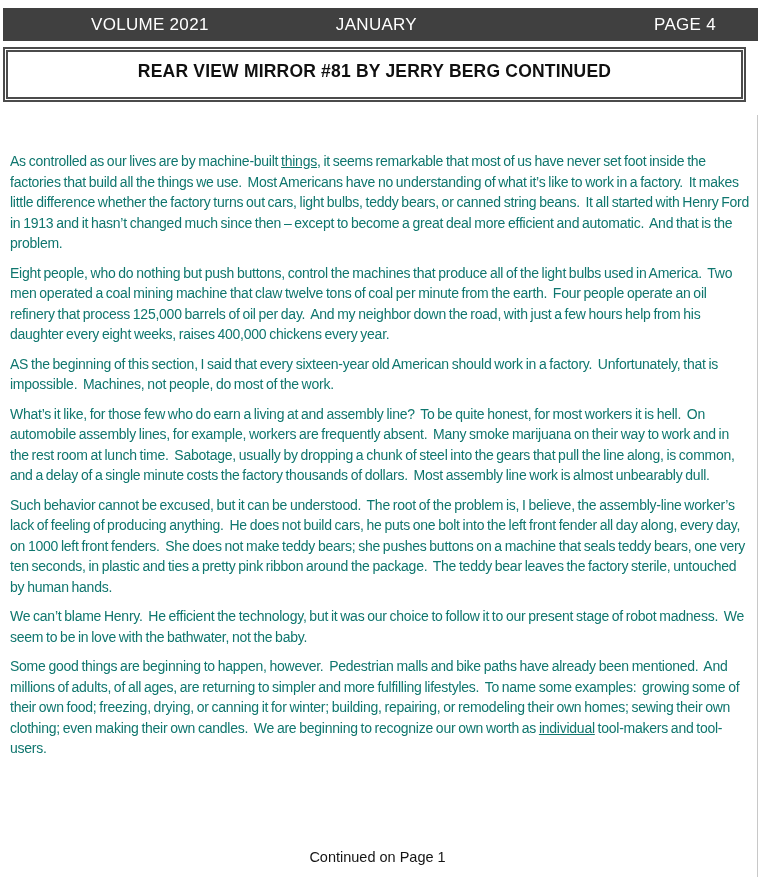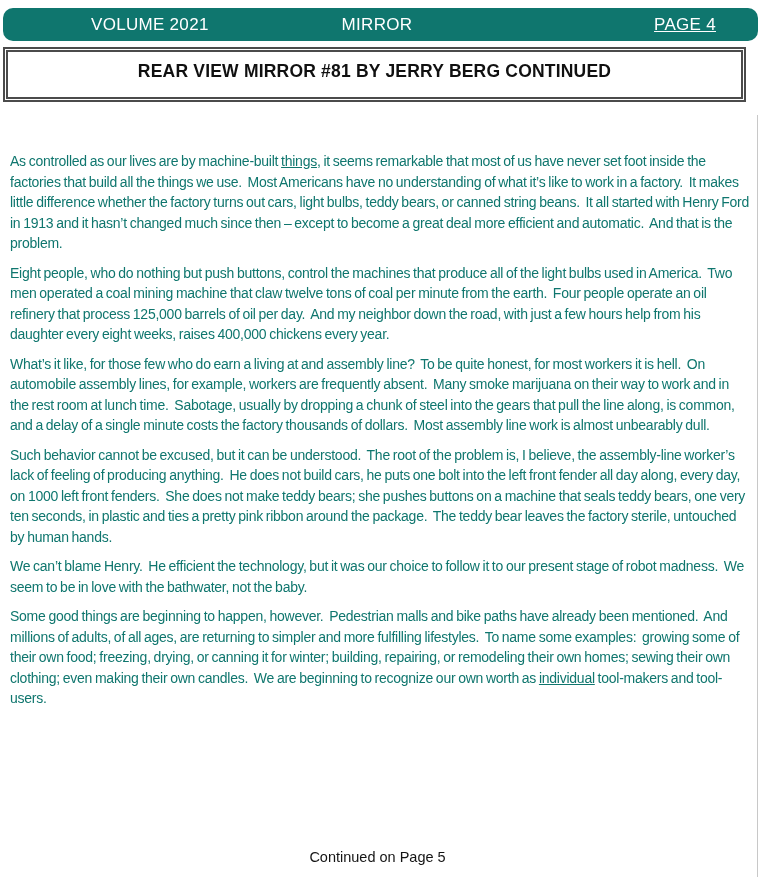--- a/index.html
+++ b/index.html
@@ -16,21 +16,21 @@
     width: 1px; background: #c8c8c8;
   }
   .header-bar {
     position: absolute; top: 8px; left: 3px;
     width: 755px; height: 33px;
     font-size: 17px;
   }
   .header-bar .hdr-label { position: absolute; top: 50%; transform: translateY(-50%); letter-spacing: 0.3px; }
   .hdr-volume { left: 88px; }
   .hdr-month  { left: 50%; transform: translate(-55%, -50%) !important; }
-  .hdr-page   { right: 42px; text-decoration: underline; }
+  .hdr-page   { right: 42px; }
   .title-box {
     position: absolute; top: 47px; left: 3px;
     width: 743px; height: 55px;
     box-sizing: border-box;
     border: 5px double #4b4b4b;
     background: #ffffff;
     text-align: center;
   }
   .title-box .title-text {
     display: block; margin-top: 9px;
@@ -51,32 +51,33 @@
     position: absolute; top: 849px; left: 0;
     width: 755px; text-align: center;
     font-size: 14.5px; color: #141414;
   }
 </style>
 </head>
 <body>
 
 <div class="scan-edge"></div>
 
-<div class="header-bar" style="background: #0f766e; color: rgb(255, 255, 255); border-radius: 10px;">
+<div class="header-bar" style="background: #404040; color: rgb(255, 255, 255);">
   <span class="hdr-label hdr-volume">VOLUME 2021</span>
-  <span class="hdr-label hdr-month">MIRROR</span>
+  <span class="hdr-label hdr-month">JANUARY</span>
   <span class="hdr-label hdr-page">PAGE 4</span>
 </div>
 
 <div class="title-box">
   <span class="title-text">REAR VIEW MIRROR #81 BY JERRY BERG CONTINUED</span>
 </div>
 
 <div class="article">
   <p><span>As controlled as our lives are by machine-built </span><span class="u">things</span><span>, it seems remarkable that most of us have never set foot inside the factories that build all the things we use.  Most Americans have no understanding of what it’s like to work in a factory.  It makes little difference whether the factory turns out cars, light bulbs, teddy bears, or canned string beans.  It all started with Henry Ford in 1913 and it hasn’t changed much since then – except to become a great deal more efficient and automatic.  And that is the problem.</span></p>
   <p><span>Eight people, who do nothing but push buttons, control the machines that produce all of the light bulbs used in America.  Two men operated a coal mining machine that claw twelve tons of coal per minute from the earth.  Four people operate an oil refinery that process 125,000 barrels of oil per day.  And my neighbor down the road, with just a few hours help from his daughter every eight weeks, raises 400,000 chickens every year.</span></p>
+  <p><span>AS the beginning of this section, I said that every sixteen-year old American should work in a factory.  Unfortunately, that is impossible.  Machines, not people, do most of the work.</span></p>
   <p><span>What’s it like, for those few who do earn a living at and assembly line?  To be quite honest, for most workers it is hell.  On automobile assembly lines, for example, workers are frequently absent.  Many smoke marijuana on their way to work and in the rest room at lunch time.  Sabotage, usually by dropping a chunk of steel into the gears that pull the line along, is common, and a delay of a single minute costs the factory thousands of dollars.  Most assembly line work is almost unbearably dull.</span></p>
   <p><span>Such behavior cannot be excused, but it can be understood.  The root of the problem is, I believe, the assembly-line worker’s lack of feeling of producing anything.  He does not build cars, he puts one bolt into the left front fender all day along, every day, on 1000 left front fenders.  She does not make teddy bears; she pushes buttons on a machine that seals teddy bears, one very ten seconds, in plastic and ties a pretty pink ribbon around the package.  The teddy bear leaves the factory sterile, untouched by human hands.</span></p>
   <p><span>We can’t blame Henry.  He efficient the technology, but it was our choice to follow it to our present stage of robot madness.  We seem to be in love with the bathwater, not the baby.</span></p>
   <p><span>Some good things are beginning to happen, however.  Pedestrian malls and bike paths have already been mentioned.  And millions of adults, of all ages, are returning to simpler and more fulfilling lifestyles.  To name some examples:  growing some of their own food; freezing, drying, or canning it for winter; building, repairing, or remodeling their own homes; sewing their own clothing; even making their own candles.  We are beginning to recognize our own worth as </span><span class="u">individual</span><span> tool-makers and tool-users.</span></p>
 </div>
 
-<div class="footer-note">Continued on Page 5</div>
+<div class="footer-note">Continued on Page 1</div>
 
 </body></html>

